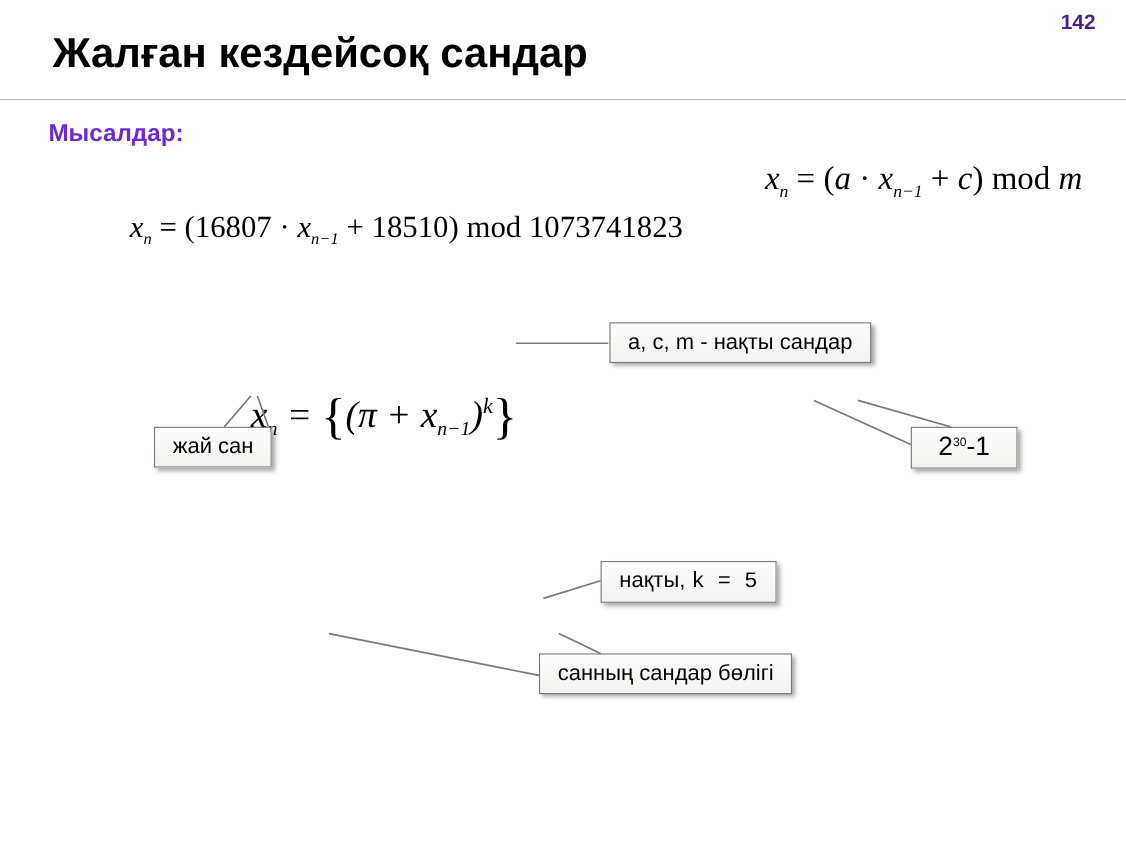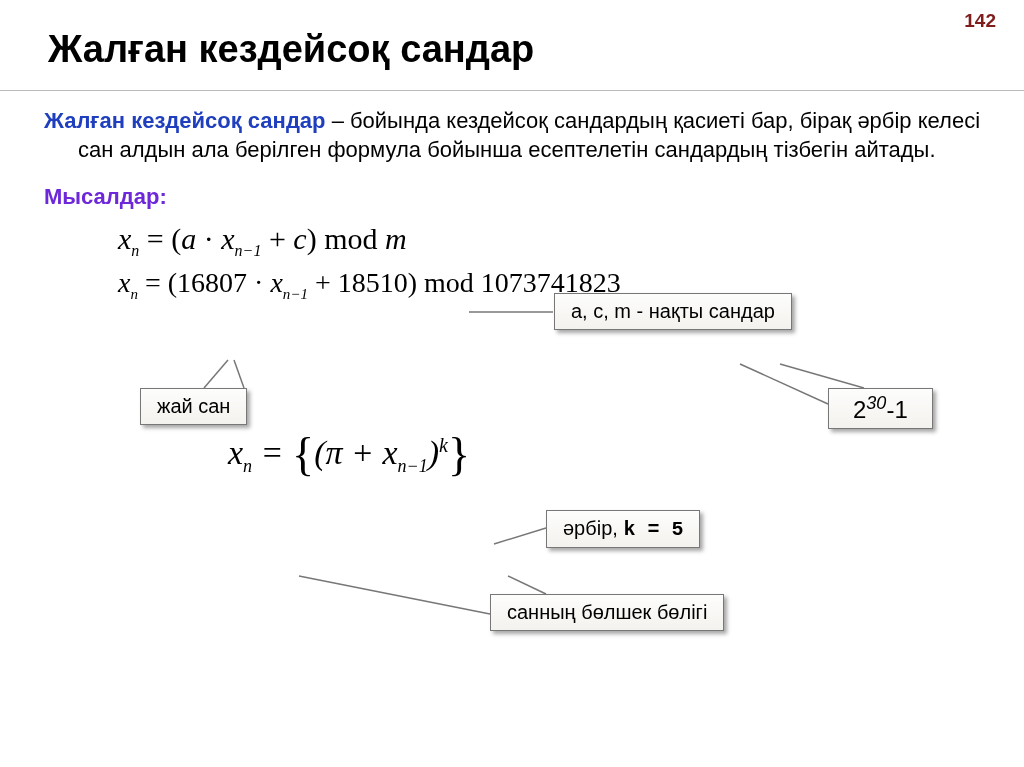--- a/index.html
+++ b/index.html
@@ -10,21 +10,21 @@
     font-family: Arial, Helvetica, sans-serif;
     position: relative;
     overflow: hidden;
   }
   .page-number {
     position: absolute;
     top: 10px;
     right: 28px;
     font-weight: bold;
     font-size: 19px;
-    color: #7f1d1d;
+    color: #4c1d95;
   }
   .slide-title {
     position: absolute;
     top: 28px;
     left: 48px;
     font-size: 38px;
     font-weight: bold;
     color: #000;
   }
   .hr {
@@ -60,20 +60,21 @@
     margin-left: 34px;
     margin-bottom: 6px;
   }
   .formula-row {
     position: relative;
     margin: 6px 0 2px 74px;
     font-family: "Times New Roman", serif;
     font-size: 30px;
     font-style: italic;
     height: 44px;
+    text-align: right;
   }
   .formula-row .sub { font-size: 16px; font-style: italic; vertical-align: sub; }
   .formula-row .roman { font-style: normal; }
   .formula-row2 {
     position: relative;
     margin: 0 0 4px 74px;
     font-family: "Times New Roman", serif;
     font-size: 28px;
     font-style: italic;
     height: 44px;
@@ -85,22 +86,22 @@
     background: linear-gradient(#fdfdfc, #f4f2ee);
     border: 1px solid #777;
     font-family: Arial, sans-serif;
     font-style: normal;
     font-size: 20px;
     padding: 6px 16px;
     box-shadow: 3px 3px 4px rgba(0,0,0,.35);
     white-space: nowrap;
     color: #000;
   }
-  .sup { font-size: 18px; vertical-align: super; font-style: italic; }
-  .mono { font-family: "Courier New", monospace; font-weight: bold; font-style: normal; }
+  .sup { font-size: 11px; vertical-align: super; }
+  .mono { font-family: "Courier New", monospace; font-weight: normal; font-style: normal; }
   .brace-formula {
     position: relative;
     font-family: "Times New Roman", serif;
     font-size: 34px;
     font-style: italic;
     margin-left: 184px;
     margin-top: 26px;
   }
   .brace-formula .sub { font-size: 18px; vertical-align: sub; font-style: italic; }
   .brace-formula .sup2 { font-size: 20px; vertical-align: super; font-style: italic; }
@@ -110,23 +111,20 @@
 </head>
 <body>
 
 <div class="page-number">142</div>
 
 <div class="slide-title">Жалған кездейсоқ сандар</div>
 <div class="hr"></div>
 
 <div class="content">
 
-  <div class="definition" style="padding-left:34px;text-indent:-34px;">
-    <span class="term">Жалған кездейсоқ сандар</span><span> – бойында кездейсоқ сандардың қасиеті бар, бірақ әрбір келесі сан алдын ала берілген формула бойынша есептелетін сандардың тізбегін айтады.</span>
-  </div>
 
   <div class="examples-label"><span>Мысалдар</span>:</div>
 
 
   <div class="formula-row">
     <span>x</span><span class="sub">n</span><span class="roman"> = (</span><span>a</span><span class="roman"> · </span><span>x</span><span class="sub">n−1</span><span class="roman"> + </span><span>c</span><span class="roman">)  </span><span class="roman">mod</span><span class="roman">  </span><span>m</span>
   </div>
 
   <div class="formula-row2">
     <span>x</span><span class="sub">n</span><span class="roman"> = (16807 · </span><span>x</span><span class="sub">n−1</span><span class="roman"> + 18510)  </span><span class="roman">mod</span><span class="roman"> 1073741823</span>
@@ -143,24 +141,24 @@
 
 <div class="balloon" style="top:293px; left:554px;">a, c, m - нақты сандар</div>
 
 <div class="balloon" style="top:388px; left:140px;">жай сан</div>
 
 <div class="balloon" style="top:388px; left:828px; font-size:24px; padding:4px 24px;">
   <span>2</span><span class="sup">30</span><span>-1</span>
 </div>
 
 <div class="balloon" style="top:510px; left:546px; font-size:20px;">
-  <span>әрбір,  </span><span class="mono">k = 5</span>
+  <span>нақты,  </span><span class="mono">k = 5</span>
 </div>
 
-<div class="balloon" style="top:594px; left:490px;">санның бөлшек бөлігі</div>
+<div class="balloon" style="top:594px; left:490px;">санның сандар бөлігі</div>
 
 <svg class="lines" width="1024" height="767">
 
   <line x1="553" y1="312" x2="469" y2="312" stroke="#777" stroke-width="1.5"></line>
 
   <line x1="204" y1="388" x2="228" y2="360" stroke="#777" stroke-width="1.5"></line>
   <line x1="244" y1="388" x2="234" y2="360" stroke="#777" stroke-width="1.5"></line>
 
   <line x1="828" y1="404" x2="740" y2="364" stroke="#777" stroke-width="1.5"></line>
   <line x1="864" y1="388" x2="780" y2="364" stroke="#777" stroke-width="1.5"></line>

